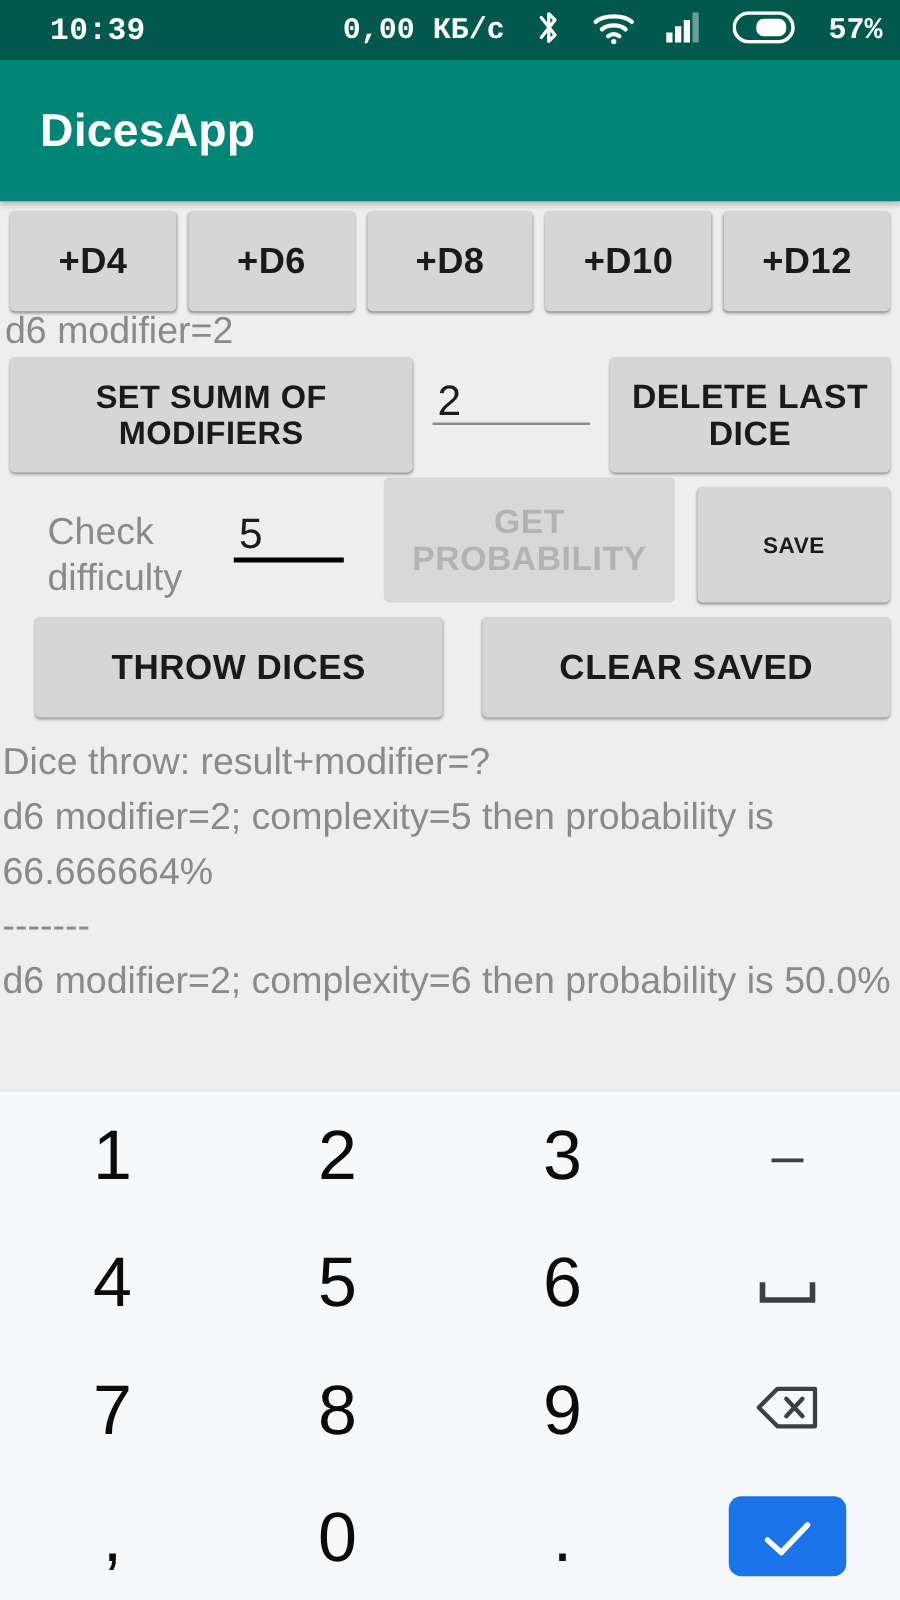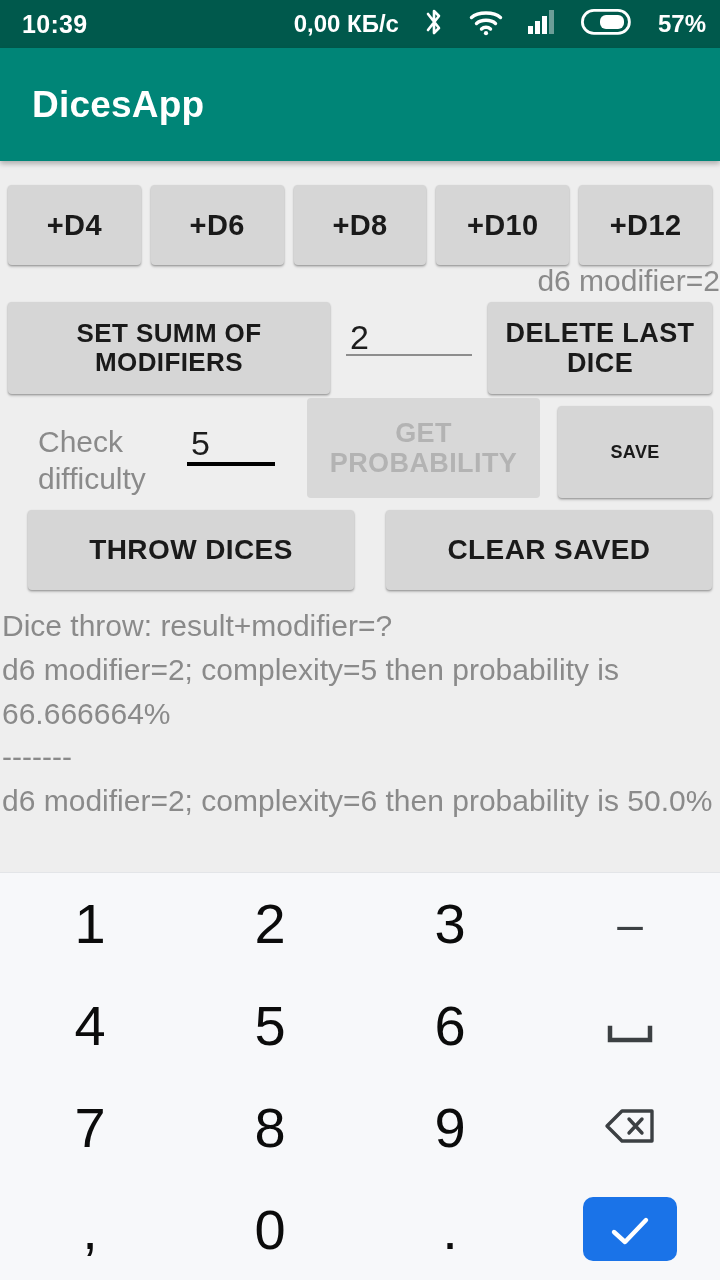--- a/index.html
+++ b/index.html
@@ -16,23 +16,24 @@
     display: flex;
     flex-direction: column;
   }
 
   
   .statusbar {
     height: 48px;
     background: #00594c;
     display: flex;
     align-items: center;
-    padding: 0 14px 0 22px;
+    padding: 0 14px 0 40px;
     color: #ffffff;
     flex: 0 0 48px;
+    font-family: Liberation Mono, monospace;
   }
   .status-time {
     font-size: 25px;
     font-weight: bold;
     letter-spacing: .3px;
   }
   .status-right {
     margin-left: auto;
     display: flex;
     align-items: center;
@@ -98,35 +99,33 @@
     box-shadow: none;
     background: #d8d8d8;
   }
 
   
   .dice-row {
     display: flex;
     gap: 10px;
     padding: 0 8px 0 8px;
     height: 69px;
-    margin-top: 16px;
   }
   .dice-row .mbtn {
     flex: 1 1 0;
     height: 80px;
     font-size: 29px;
   }
 
   .status-line {
     color: #8a8a8a;
     font-size: 30px;
     padding: 10px 0 6px 4px;
     line-height: 1.1;
     height: 48px;
-    text-align: right;
   }
 
   
   .row2 {
     display: flex;
     align-items: flex-start;
     padding: 0 8px;
     height: 92px;
     gap: 0;
   }

